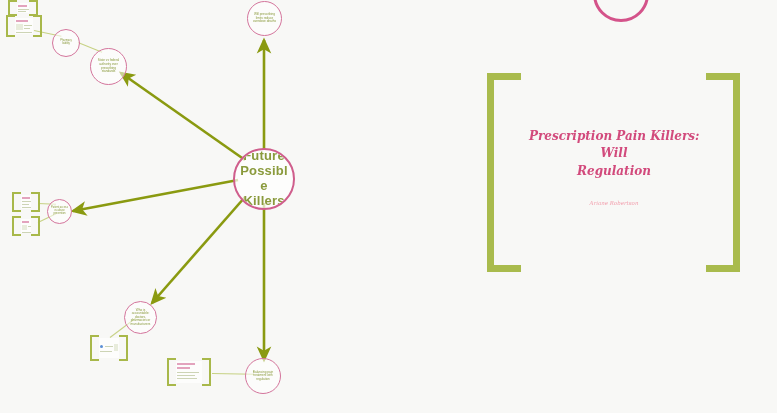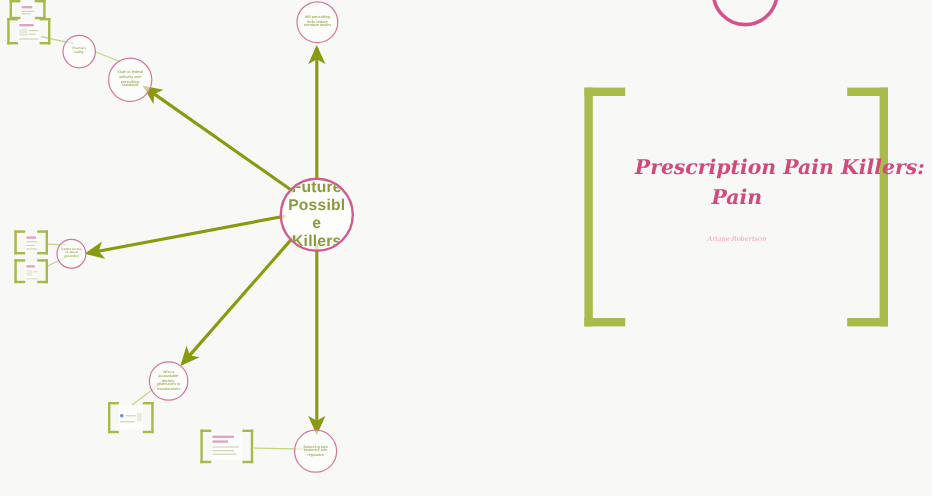--- a/index.html
+++ b/index.html
@@ -54,21 +54,21 @@
   .thumb .tdot{position:absolute;width:3px;height:3px;border-radius:50%;background:#5b8fd6;}
 
   
   .link{position:absolute;background:#b6c45c;transform-origin:0 50%;height:1px;opacity:.75;}
   svg.arrows{position:absolute;left:0;top:0;width:777px;height:413px;overflow:visible;}
 
   
   .titleblock{position:absolute;text-align:center;}
   .titleblock .tl{
     color:#d24a7c;font-family:"DejaVu Serif",serif;font-style:italic;
-    font-size:17px;font-weight:bold;line-height:1.45;white-space:nowrap;
+    font-size:12px;font-weight:bold;line-height:1.45;white-space:nowrap;
   }
   .titleblock .au{
     color:#f2a0ae;font-family:"DejaVu Serif",serif;font-style:italic;
     font-size:5.5px;margin-top:20px;
   }
   .cutcircle{
     position:absolute;border-radius:50%;border:3px solid #d4538a;
     box-sizing:border-box;background:transparent;
   }
 </style>
@@ -208,17 +208,18 @@
 
   <div class="cutcircle" style="left:593px;top:-34px;width:56px;height:56px;"></div>
 
   <div class="frame bigframe" style="left:487px;top:73px;width:253px;height:199px;">
     <div class="bk l"></div>
     <div class="bk r"></div>
   </div>
 
   <div class="titleblock" style="left:529px;top:128px;width:170px;">
     <div class="tl">Prescription Pain Killers:</div>
-    <div class="tl">Pain</div>
+    <div class="tl">Will</div>
+    <div class="tl">Regulation</div>
     <div class="au">Ariane Robertson</div>
   </div>
 
 </div>
 
 </body></html>

